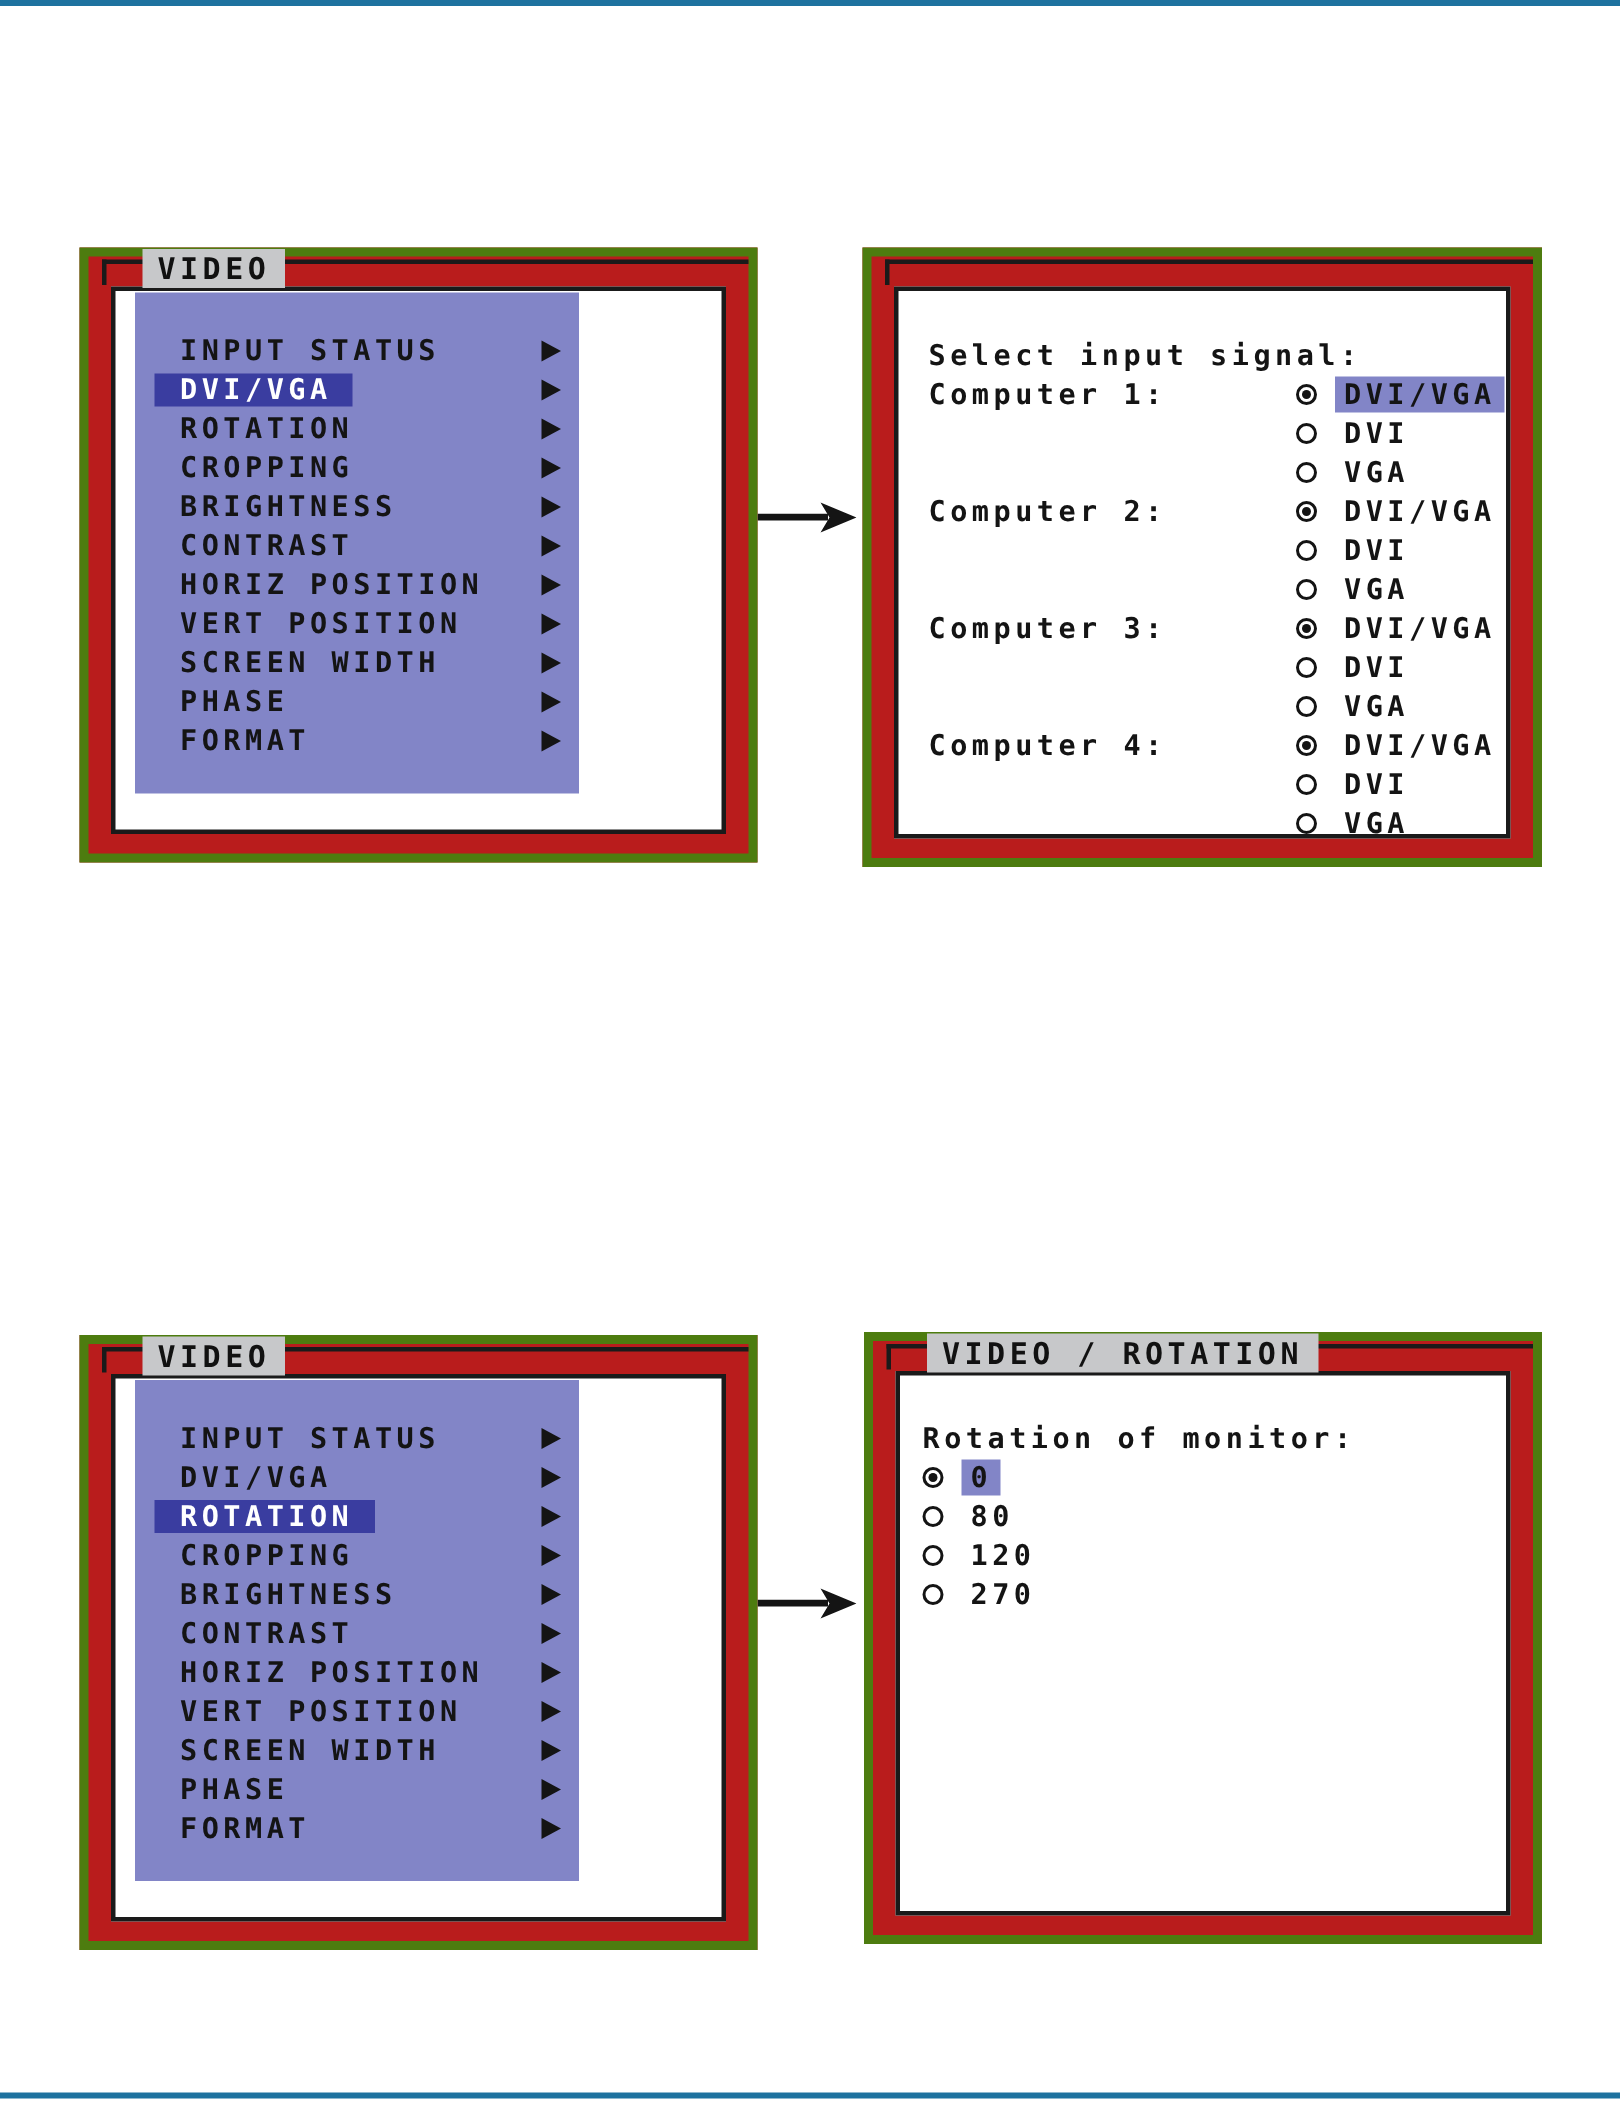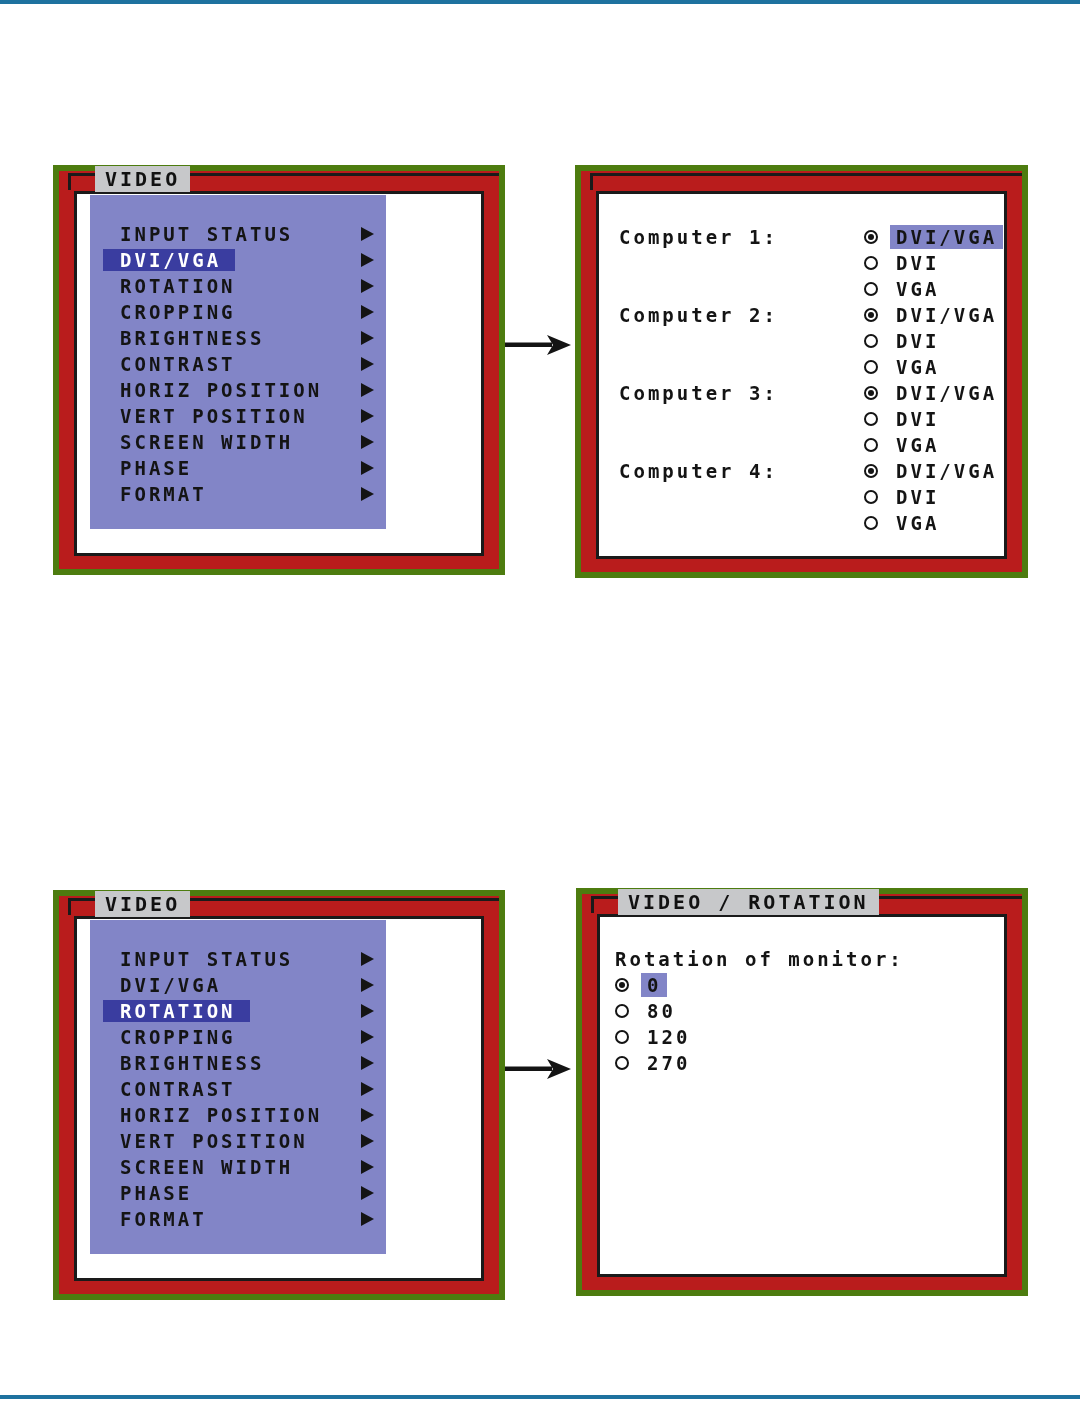--- a/index.html
+++ b/index.html
@@ -109,20 +109,21 @@
           </div>
         </div>
     </div>
   </div>
 
   <div class="osd-box" id="box2">
     <div class="title-hook"></div>
     <div class="title-line"></div>
     <div class="osd-inner">
       <div class="pane" id="signal-pane">
+        <div class="pane-row">Select input signal:</div>
         <div>
             <div class="pane-row">
               <span class="sig-label">Computer 1:</span>
               <span class="radio on"></span>
               <span class="opt hl">DVI/VGA</span>
             </div>
             <div class="pane-row">
               <span class="sig-label"></span>
               <span class="radio"></span>
               <span class="opt">DVI</span>

